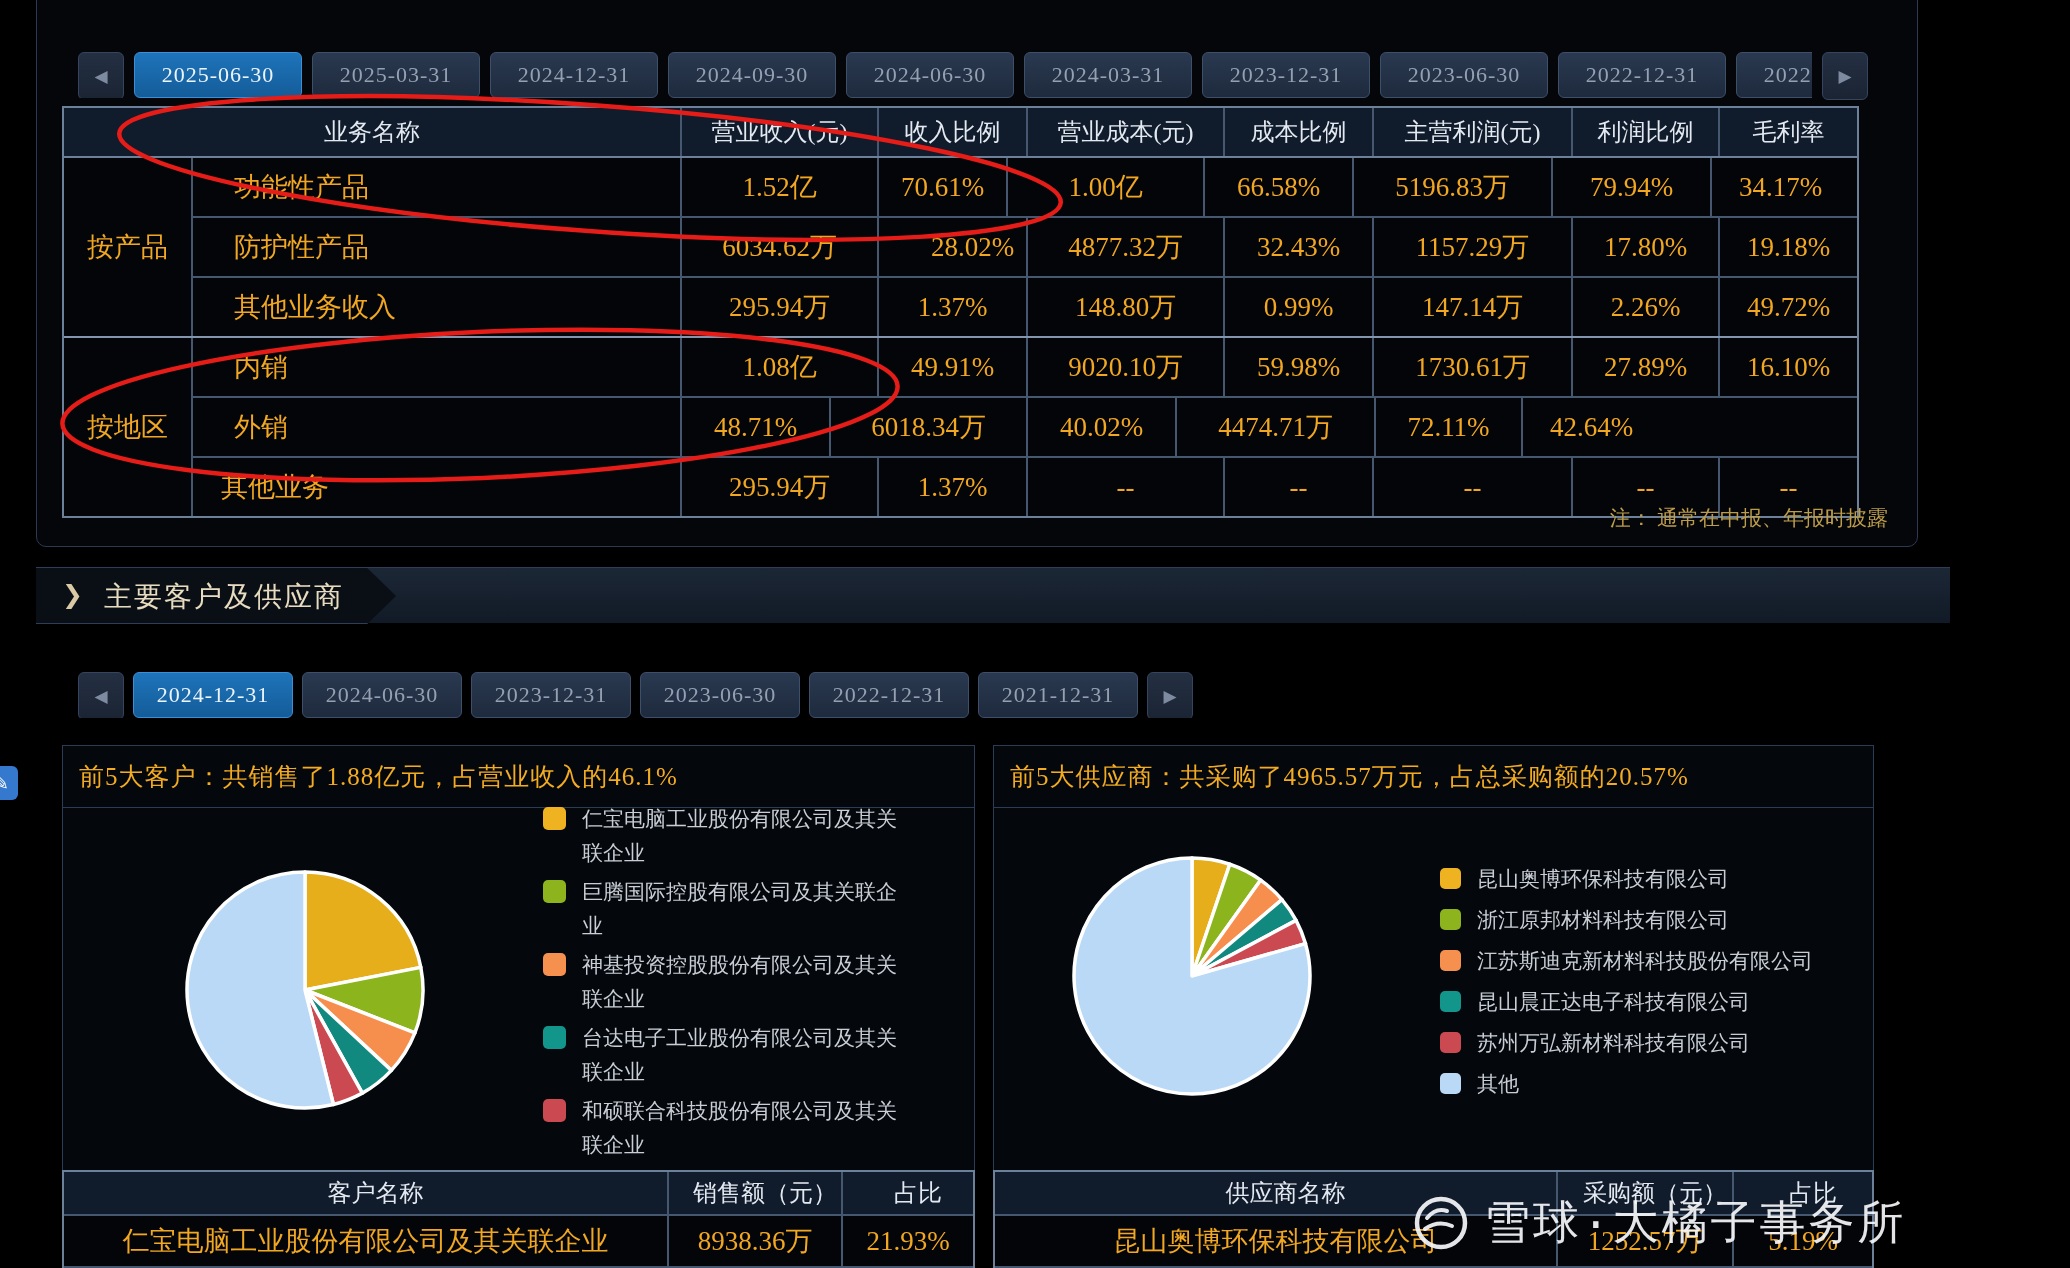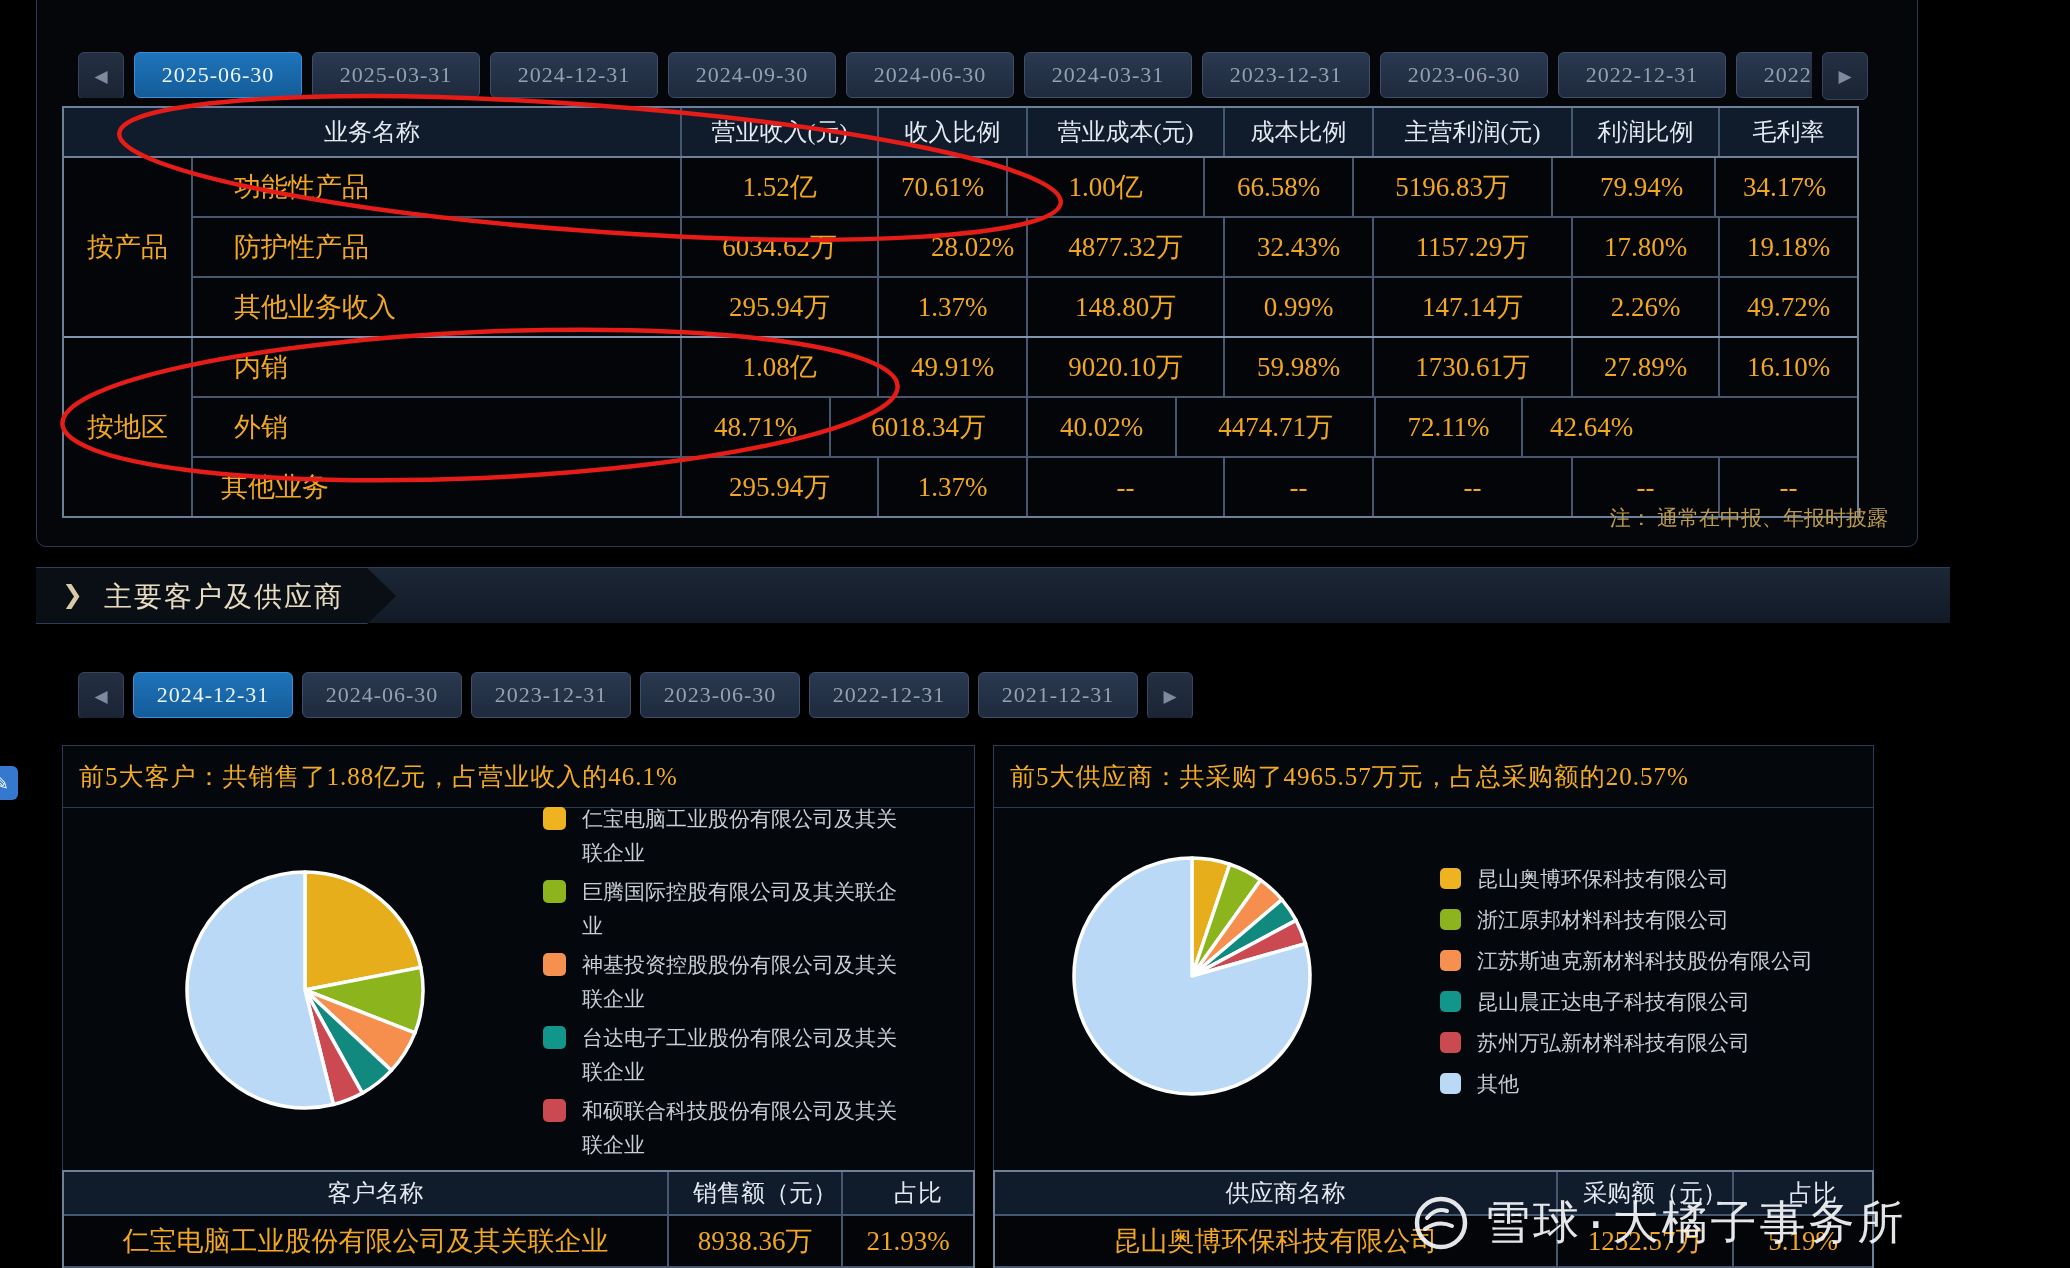--- a/index.html
+++ b/index.html
@@ -144,21 +144,21 @@
     <div class="t1-group">
       <div class="t1-glabel">按产品</div>
       <div class="t1-grows">
         <div class="t1-row">
           <div class="t1-cell name" style="width: 489px;">功能性产品</div>
           <div class="t1-cell" style="width: 197px;">1.52亿</div>
           <div class="t1-cell" style="width: 129px;">70.61%</div>
           <div class="t1-cell" style="width: 197px;">1.00亿</div>
           <div class="t1-cell" style="width: 149px;">66.58%</div>
           <div class="t1-cell" style="width: 199px;">5196.83万</div>
-          <div class="t1-cell" style="width: 147px; margin-left: 16px;">79.94%</div>
+          <div class="t1-cell" style="width: 159px;">79.94%</div>
           <div class="t1-cell" style="width: 137px;">34.17%</div>
         </div>
         <div class="t1-row">
           <div class="t1-cell name" style="width: 489px;">防护性产品</div>
           <div class="t1-cell" style="width: 197px;">6034.62万</div>
           <div class="t1-cell" style="width: 149px; padding-left: 40px;">28.02%</div>
           <div class="t1-cell" style="width: 197px;">4877.32万</div>
           <div class="t1-cell" style="width: 149px;">32.43%</div>
           <div class="t1-cell" style="width: 199px;">1157.29万</div>
           <div class="t1-cell" style="width: 147px;">17.80%</div>

